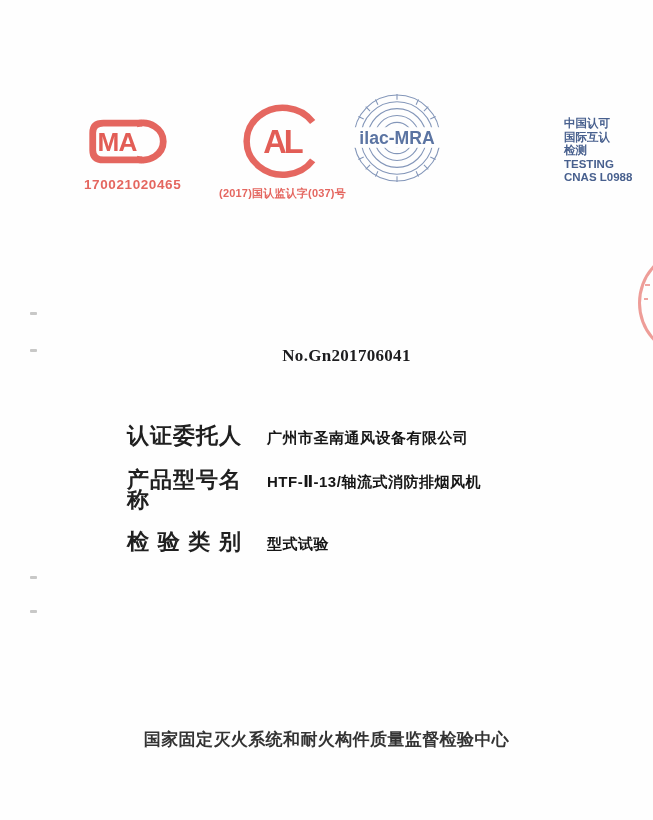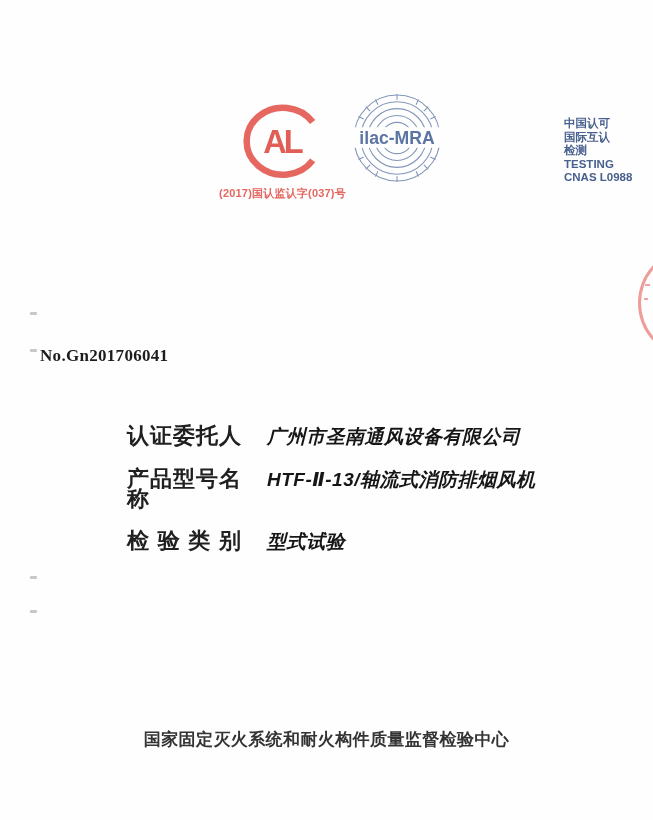--- a/index.html
+++ b/index.html
@@ -32,35 +32,35 @@
     font-size:11.5px;line-height:13.5px;white-space:nowrap;margin-top:18px;
   }
 
   
   .doc-title{
     position:absolute;left:0;right:0;top:220px;text-align:center;
     font-size:58px;font-weight:bold;color:var(--title);
     letter-spacing:36px;padding-left:36px;white-space:nowrap;
   }
   .report-no{
-    position:absolute;left:0;right:0;top:346px;text-align:left;padding-left:26px;
+    position:absolute;left:0;right:0;top:346px;text-align:center;padding-left:26px;
     font-family:"Liberation Serif","DejaVu Serif",serif;
     font-size:17px;font-weight:bold;color:var(--ink);letter-spacing:.3px;margin-left:14px;
   }
 
   
   .fields{position:absolute;left:127px;top:426px;}
   .field-row{display:flex;align-items:baseline;margin-bottom:22px;}
   .field-label{
     width:114px;font-size:22px;font-weight:bold;color:#202020;
     text-align:justify;text-align-last:justify;line-height:20px;
   }
   .field-value{
-    margin-left:26px;font-size:19px;font-weight:bold;color:#161616;
-    letter-spacing:.5px;line-height:20px;white-space:nowrap;font-style:italic;
+    margin-left:26px;font-size:15px;font-weight:bold;color:#161616;
+    letter-spacing:.5px;line-height:20px;white-space:nowrap;
   }
 
   
   .doc-footer{
     position:absolute;left:0;right:0;top:728px;text-align:center;
     font-size:17px;font-weight:bold;color:#333;letter-spacing:.4px;
   }
 
   
   .seal-arc{
@@ -77,20 +77,30 @@
   .speck.s4{left:30px;top:610px;}
 
   svg text{font-family:"Liberation Sans","DejaVu Sans",sans-serif;}
   svg .serif-text{font-family:"Liberation Serif","DejaVu Serif",serif;}
 </style>
 </head>
 <body>
 
 <div class="page">
 
+  <div class="logo cma-wrap">
+    <svg width="97" height="55" viewBox="0 0 100 56">
+      <g stroke="var(--red)" fill="none" stroke-width="7" opacity="0.85">
+        <path d="M 60 9 L 20 9 Q 9 9 9 19 L 9 37 Q 9 47 20 47 L 60 47"></path>
+        <path d="M 54 10 A 21 19 0 1 1 54 46"></path>
+      </g>
+      <text x="34" y="38" text-anchor="middle" font-size="27" font-weight="bold" letter-spacing="-1" fill="var(--red)" opacity="0.9">MA</text>
+    </svg>
+    <div class="cma-number">170021020465</div>
+  </div>
 
   <div class="logo cal-wrap">
     <svg width="84" height="80" viewBox="0 0 90 86">
       <path d="M 76.9 19.4 A 39 36 0 1 0 76.9 60.6" stroke="var(--red)" fill="none" stroke-width="7" opacity="0.85"></path>
       <text x="44" y="53" text-anchor="middle" font-size="35" font-weight="bold" letter-spacing="-3" fill="var(--red)" opacity="0.9">AL</text>
     </svg>
     <div class="cal-caption">(2017)国认监认字(037)号</div>
   </div>
 
   <div class="logo ilac-wrap">

